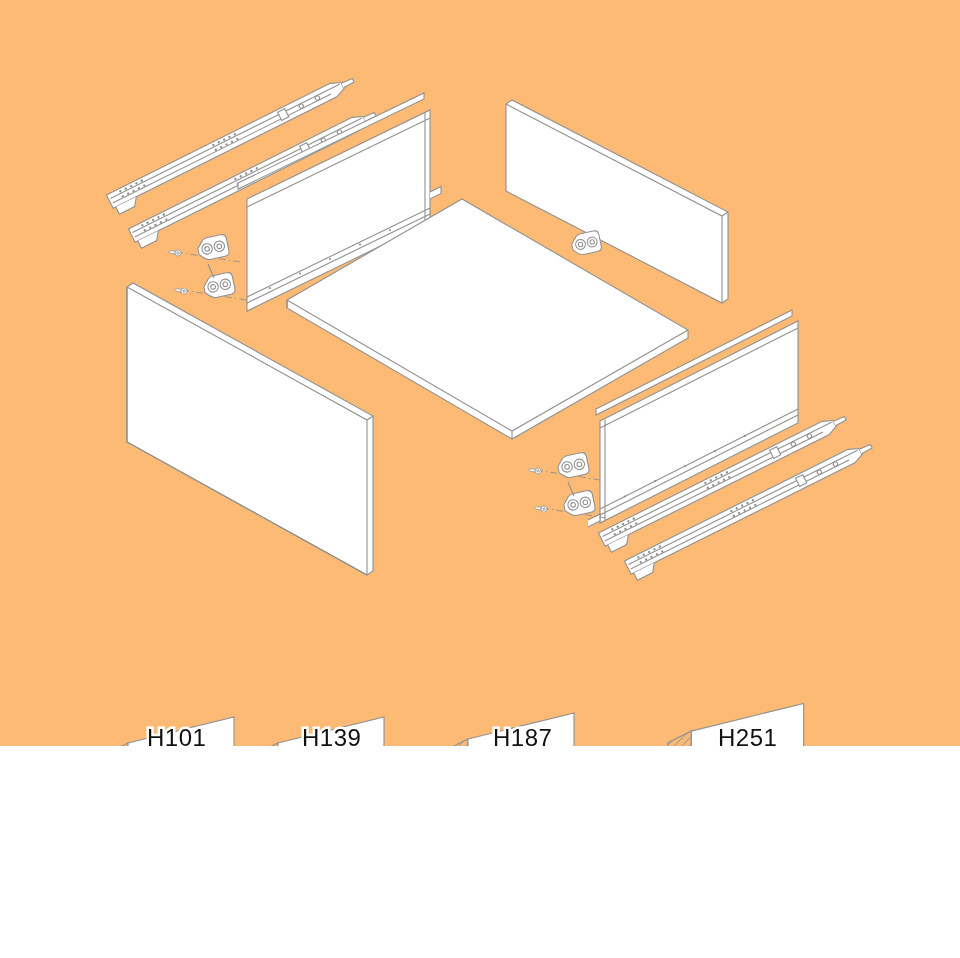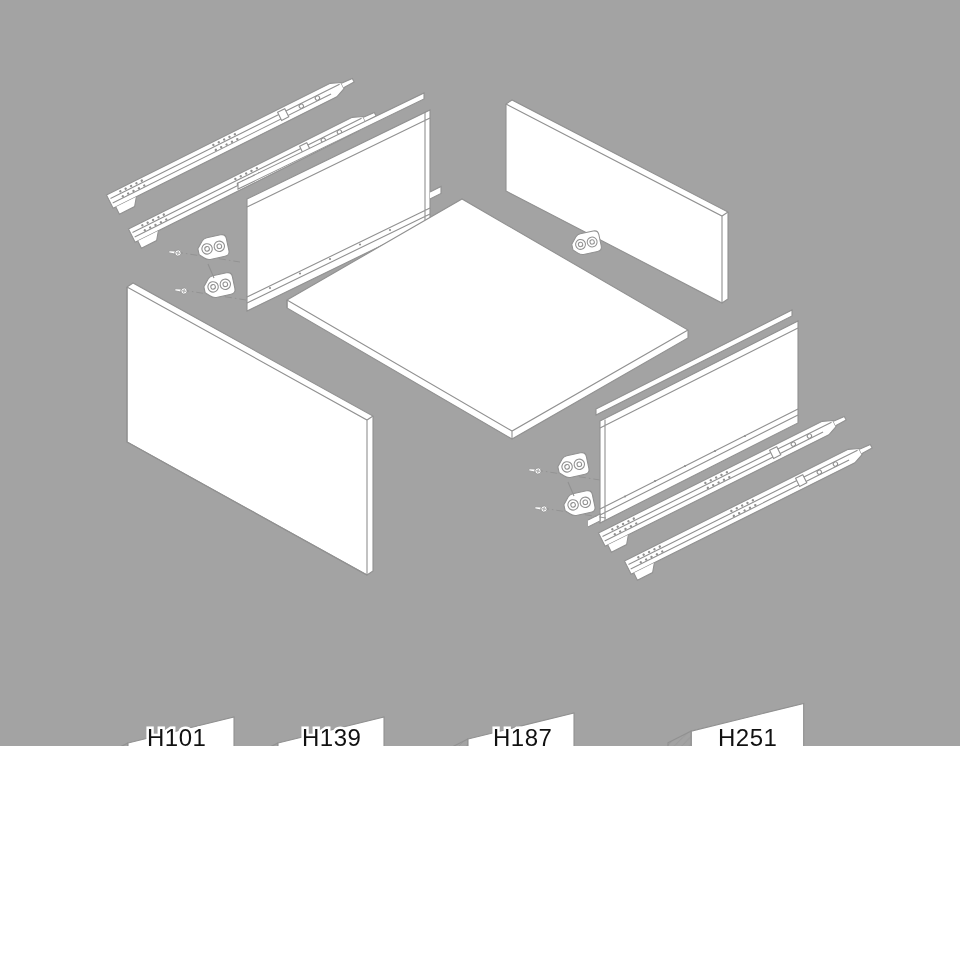--- a/index.html
+++ b/index.html
@@ -1,19 +1,19 @@
 <!DOCTYPE html>
 <html><head>
 <meta charset="utf-8">
 <style>
   html,body{margin:0;padding:0;background:#ffffff;}
   .page{
     position:relative;
     width:960px;height:746px;
-    background:#a3a3a3;
+    background:#fdba74;
     overflow:hidden;
     font-family:"Liberation Sans",sans-serif;
     text-align:center;
   }
   .page svg{position:absolute;left:0;top:0;}
   .detail-label{
     font-family:"Liberation Sans",sans-serif;
     font-size:24px;
     fill:#111111;
     stroke:#ffffff;

